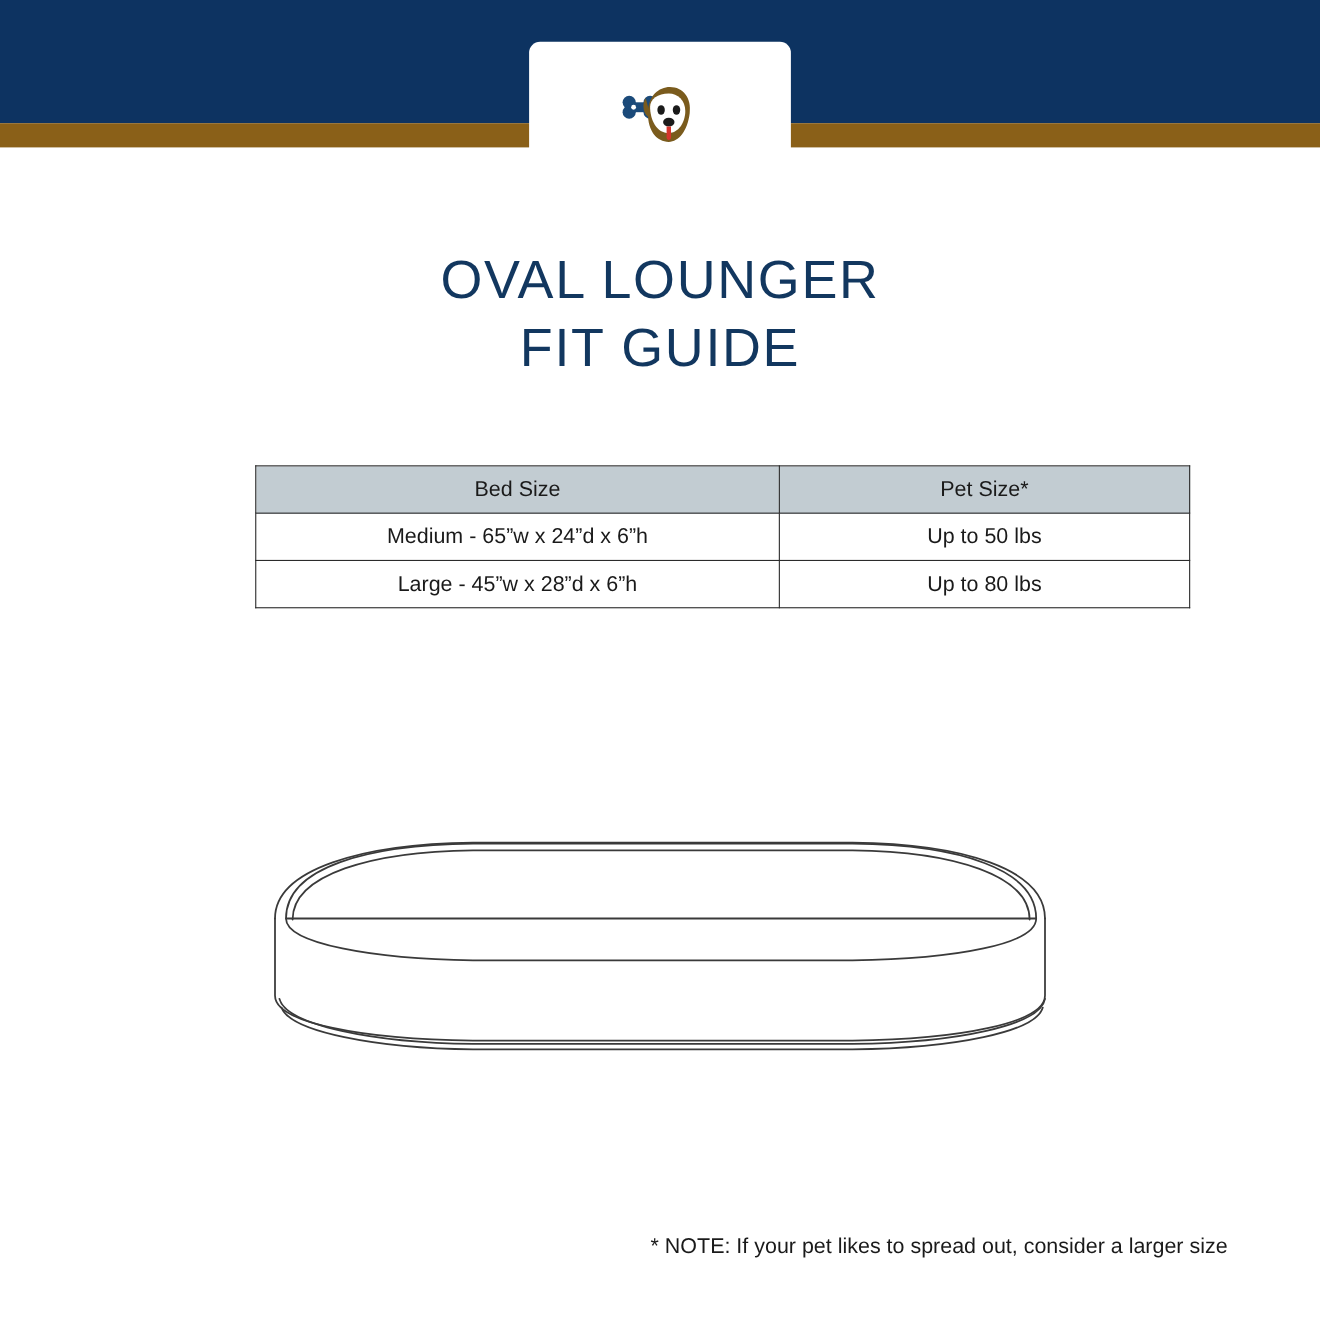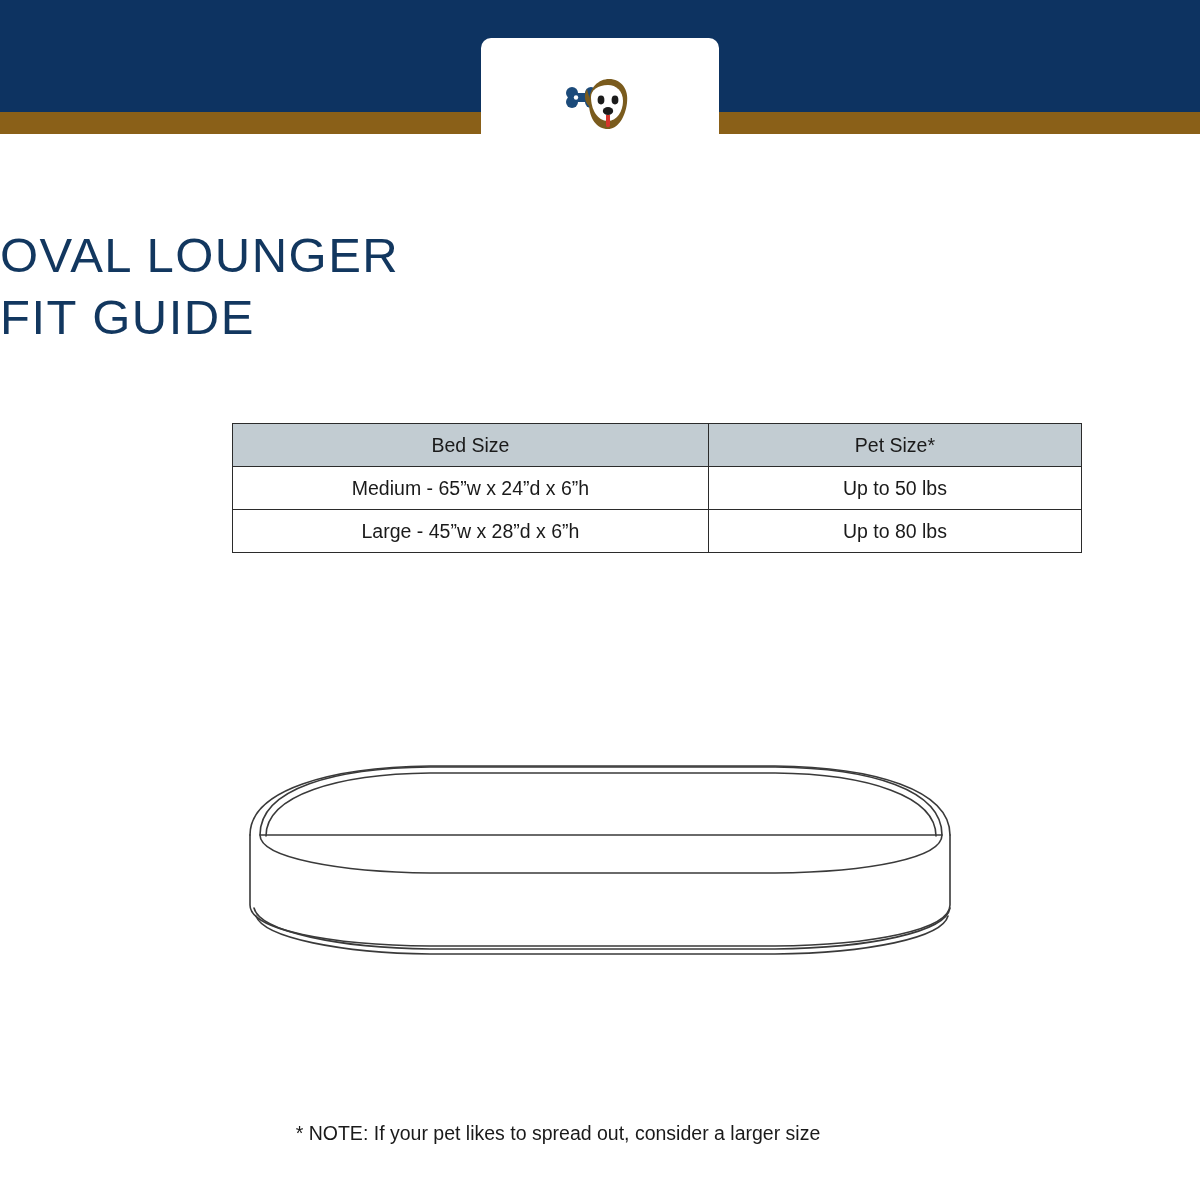--- a/index.html
+++ b/index.html
@@ -91,20 +91,21 @@
     font-weight: bold;
     color: #1b4a7a;
   }
 
   
   .title-block {
     position: absolute;
     top: 224px;
     left: 0;
     width: 1200px;
+    text-align: center;
     color: #12375f;
   }
   .title-line {
     font-size: 49px;
     line-height: 62px;
     letter-spacing: 1.5px;
     font-weight: normal;
   }
 
   
@@ -147,21 +148,21 @@
   }
 
   
   .note {
     position: absolute;
     top: 1122px;
     left: 0;
     width: 1200px;
     padding-right: 84px;
     box-sizing: border-box;
-    text-align: center;
+    text-align: right;
     font-size: 19.5px;
     color: #1a1a1a;
   }
 </style>
 </head>
 <body>
 
 <div class="header-band"></div>
 <div class="header-stripe"></div>
 

